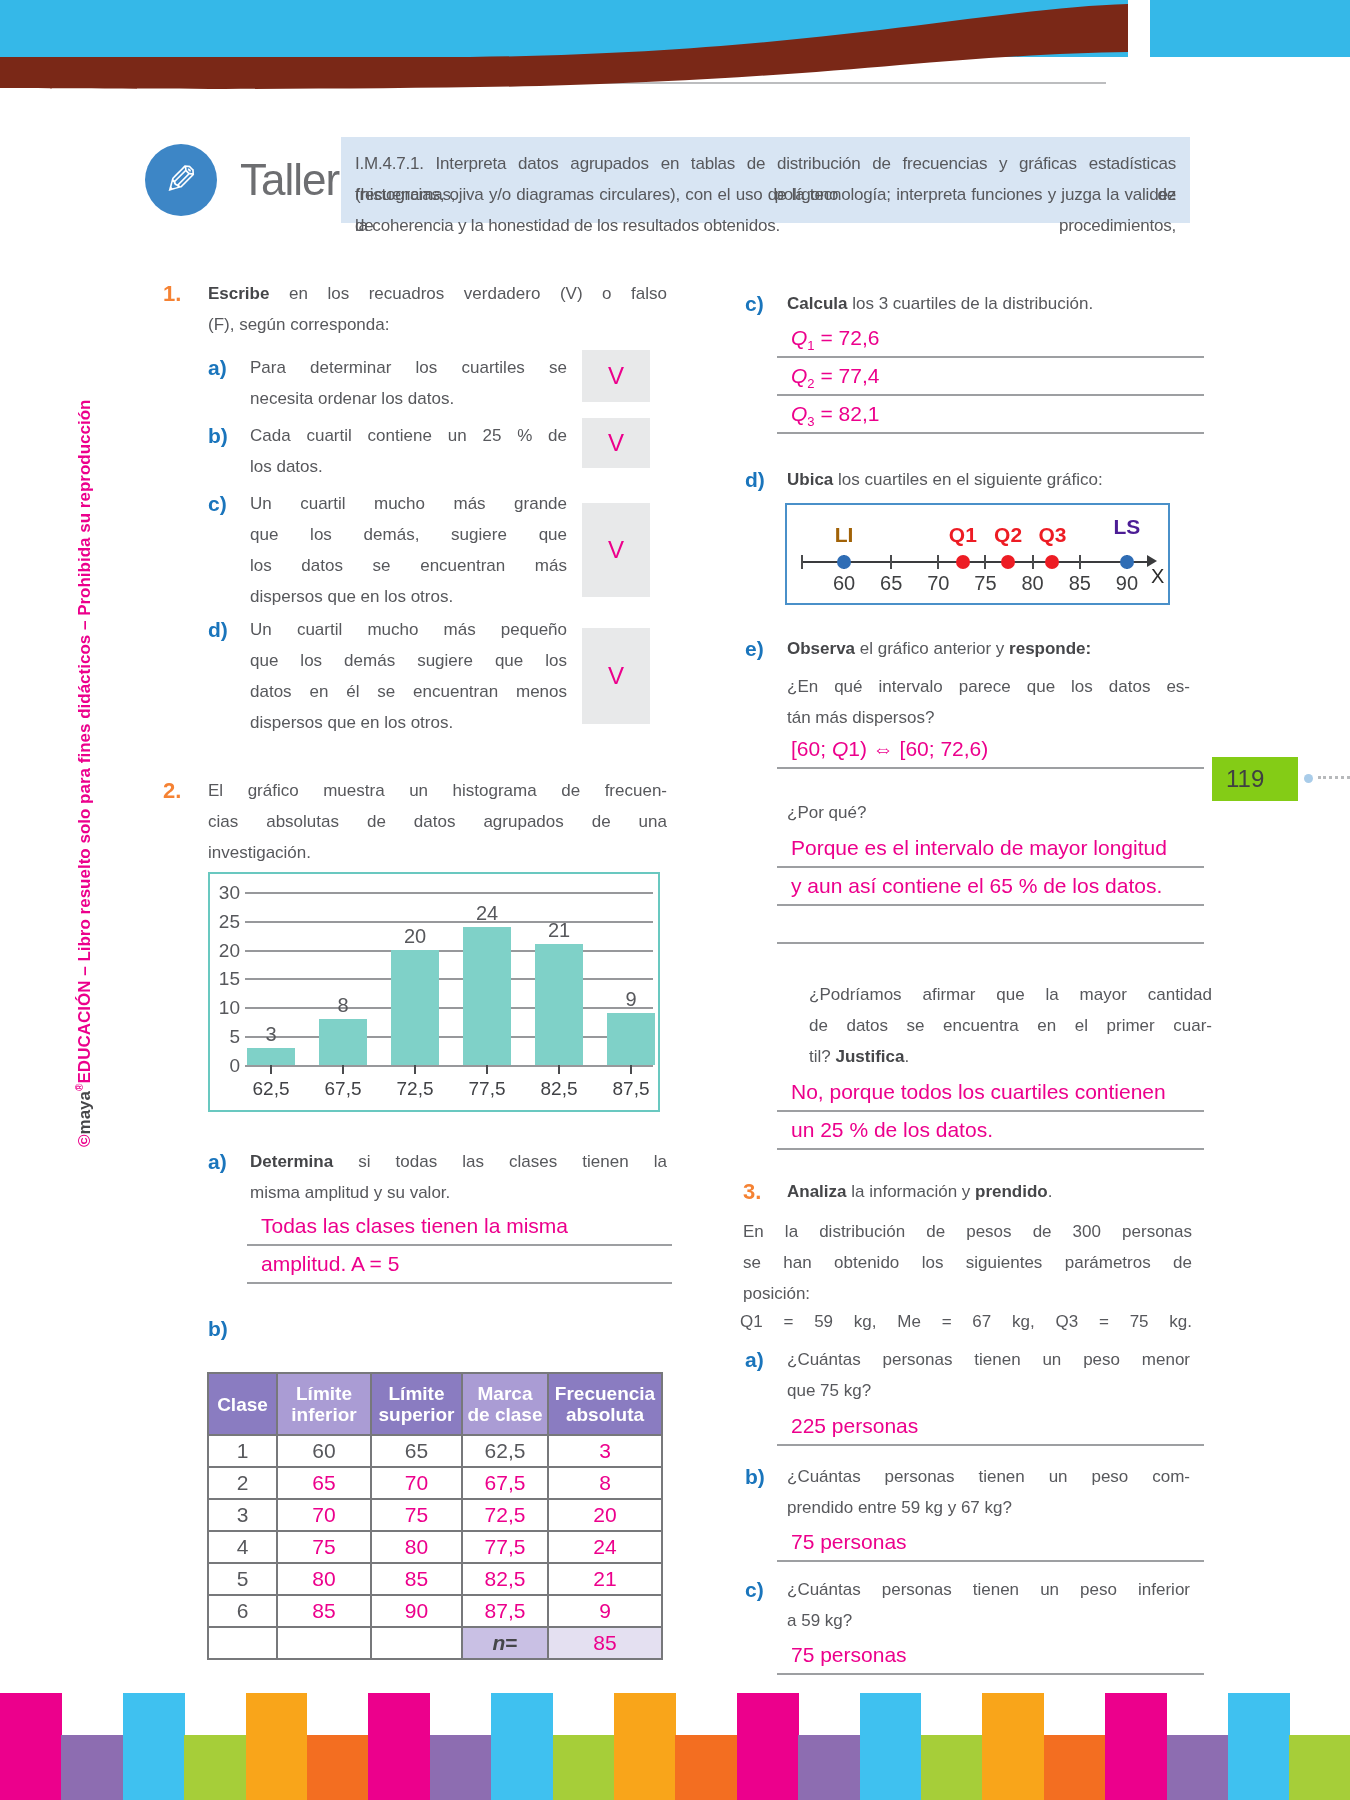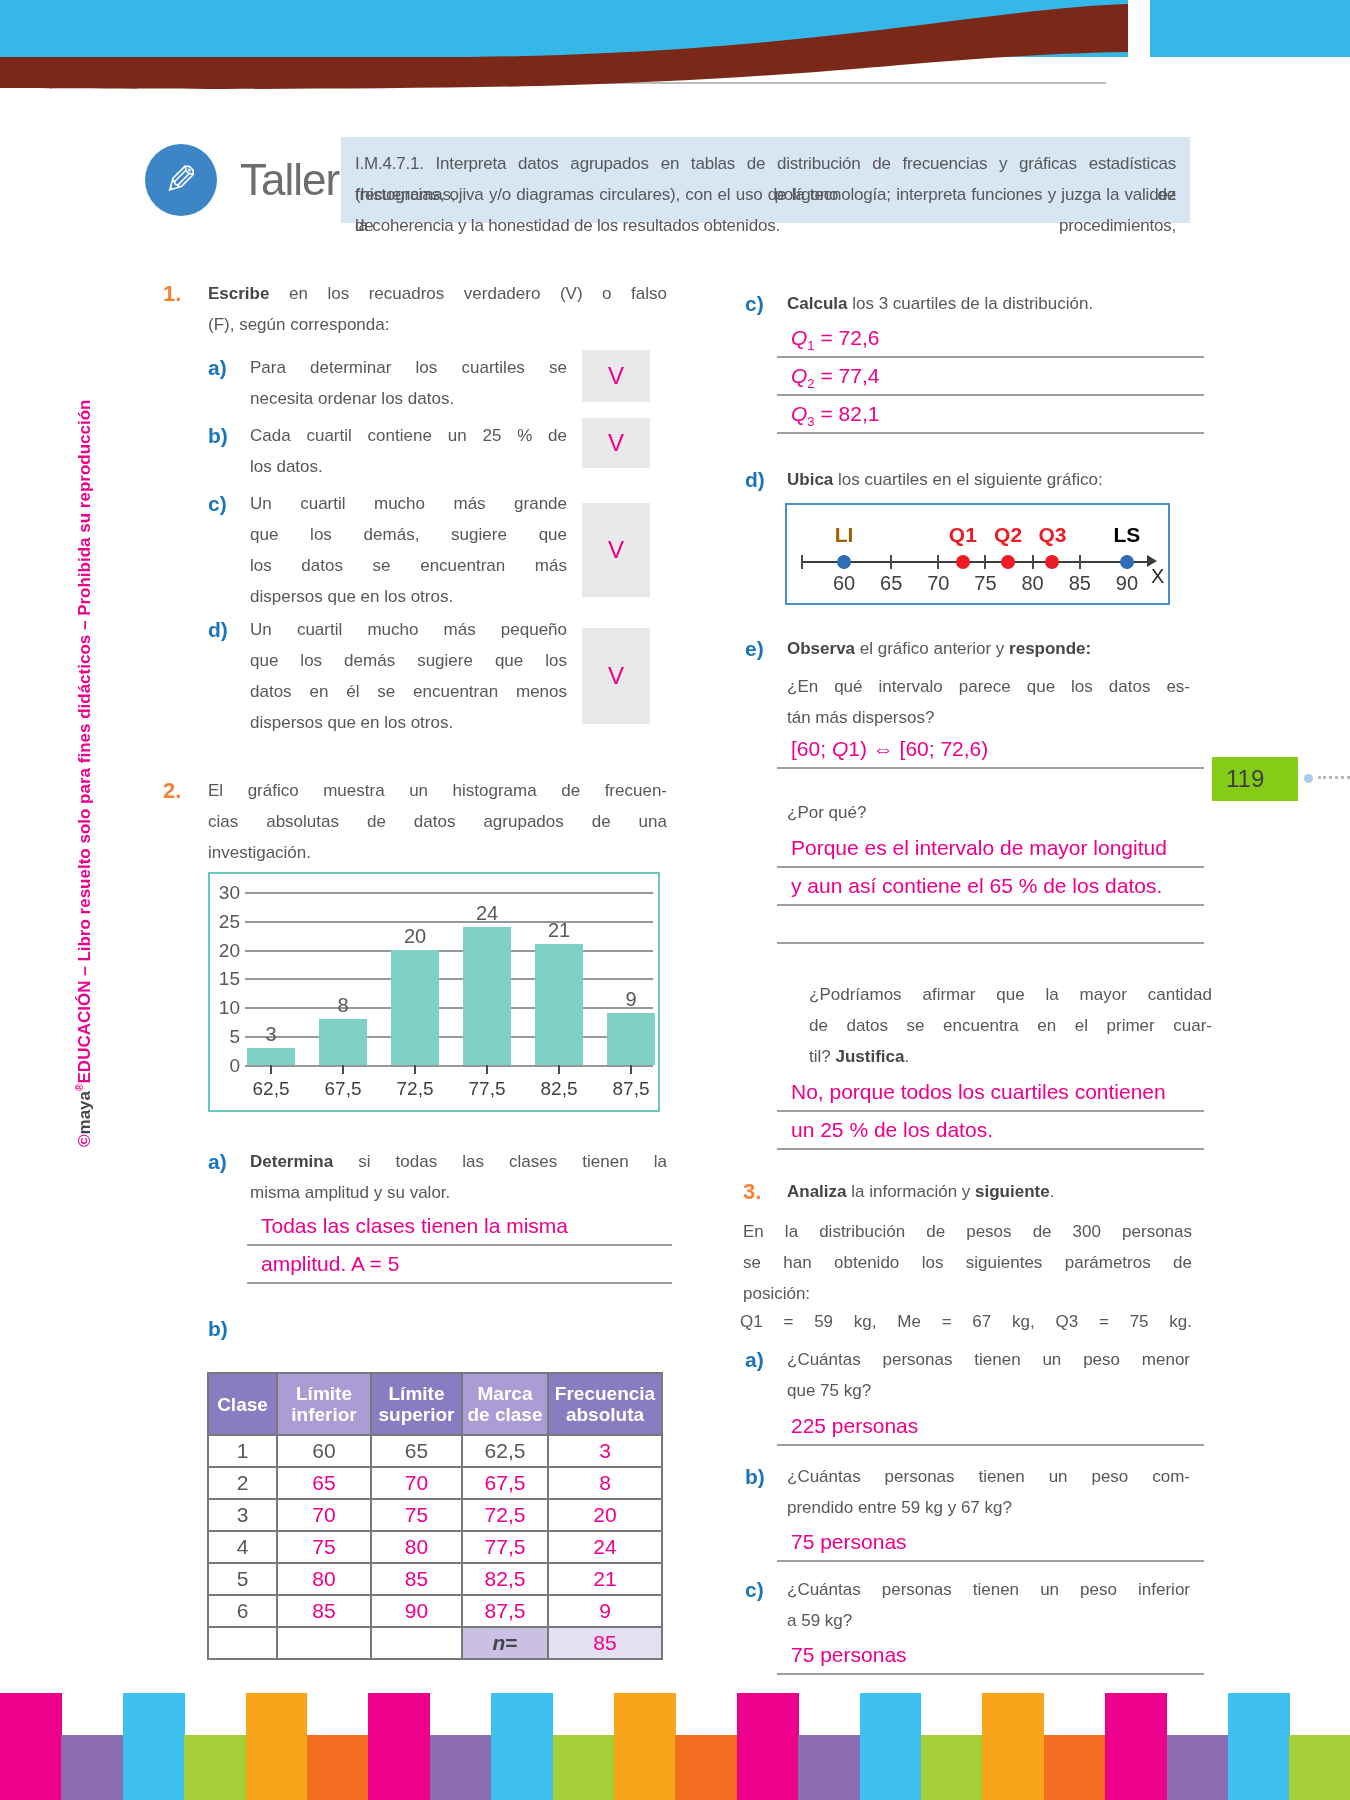--- a/index.html
+++ b/index.html
@@ -254,21 +254,21 @@
       <div class="nl-num" style="left: 314.9px; top: 67px;">90</div>
       <div class="nl-dot" style="left: 50px; top: 50px; background: rgb(47, 109, 181);"></div>
       <div class="nl-lab" style="left: 27px; top: 18px; color: #a16207;">LI</div>
       <div class="nl-dot" style="left: 168.818px; top: 50px; background: rgb(237, 28, 36);"></div>
       <div class="nl-lab" style="left: 145.818px; top: 18px; color: rgb(237, 28, 36);">Q1</div>
       <div class="nl-dot" style="left: 214.082px; top: 50px; background: rgb(237, 28, 36);"></div>
       <div class="nl-lab" style="left: 191.082px; top: 18px; color: rgb(237, 28, 36);">Q2</div>
       <div class="nl-dot" style="left: 258.403px; top: 50px; background: rgb(237, 28, 36);"></div>
       <div class="nl-lab" style="left: 235.403px; top: 18px; color: rgb(237, 28, 36);">Q3</div>
       <div class="nl-dot" style="left: 332.9px; top: 50px; background: rgb(47, 109, 181);"></div>
-      <div class="nl-lab" style="left: 309.9px; top: 18px; color: #000000;">LS</div>
+      <div class="nl-lab" style="left: 309.9px; top: 10px; color: #4c1d95;">LS</div>
     </div>
 
   <div class="abs ltr" style="left:745px;top:633px">e)</div>
   <div class="abs bl" style="left:787px;top:633px;width:405px"><span class="bb">Observa</span><span> el gráfico anterior y </span><span class="bb">responde:</span></div>
   <div class="abs" style="left:787px;top:671px;width:403px">
       <div class="bl j">¿En qué intervalo parece que los datos es-</div>
       <div class="bl">tán más dispersos?</div>
     </div>
   <div class="ansl" style="left:777px;top:733px;width:413px"><span>[60; </span><span style="font-style: italic;">Q</span><span>1) ⇔ [60; 72,6)</span></div>
   <div class="abs bl" style="left:787px;top:797px;width:403px">¿Por qué?</div>
@@ -278,21 +278,21 @@
 
   <div class="abs" style="left:809px;top:979px;width:403px">
       <div class="bl j">¿Podríamos afirmar que la mayor cantidad</div>
       <div class="bl j">de datos se encuentra en el primer cuar-</div>
       <div class="bl"><span>til? </span><span class="bb">Justifica</span><span>.</span></div>
     </div>
   <div class="ansl" style="left:777px;top:1076px;width:413px">No, porque todos los cuartiles contienen</div>
   <div class="ansl" style="left:777px;top:1114px;width:413px">un 25 % de los datos.</div>
 
   <div class="abs num" style="left:743px;top:1176px">3.</div>
-  <div class="abs bl" style="left:787px;top:1176px;width:405px"><span class="bb">Analiza</span><span> la información y </span><span class="bb">siguiente</span><span>.</span></div>
+  <div class="abs bl" style="left:787px;top:1176px;width:405px"><span class="bb">Analiza</span><span> la información y </span><span class="bb">prendido</span><span>.</span></div>
   <div class="abs" style="left:743px;top:1216px;width:449px">
       <div class="bl j">En la distribución de pesos de 300 personas</div>
       <div class="bl j">se han obtenido los siguientes parámetros de</div>
       <div class="bl">posición:</div>
     </div>
   <div class="abs bl j" style="left:740px;top:1306px;width:452px">Q1 = 59 kg, Me = 67 kg, Q3 = 75 kg.</div>
 
   <div class="abs ltr" style="left:745px;top:1344px">a)</div>
   <div class="abs" style="left:787px;top:1344px;width:403px">
       <div class="bl j">¿Cuántas personas tienen un peso menor</div>

